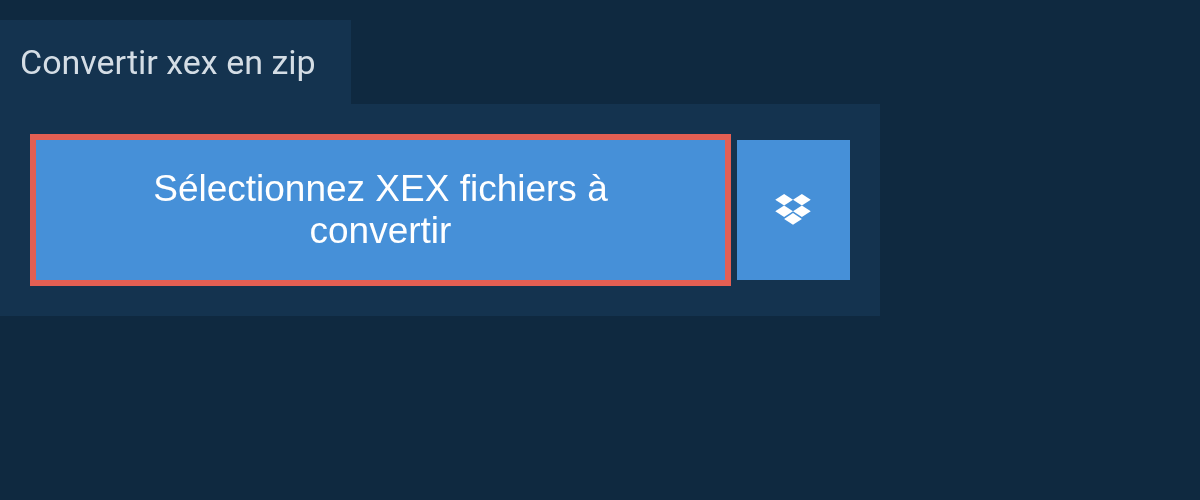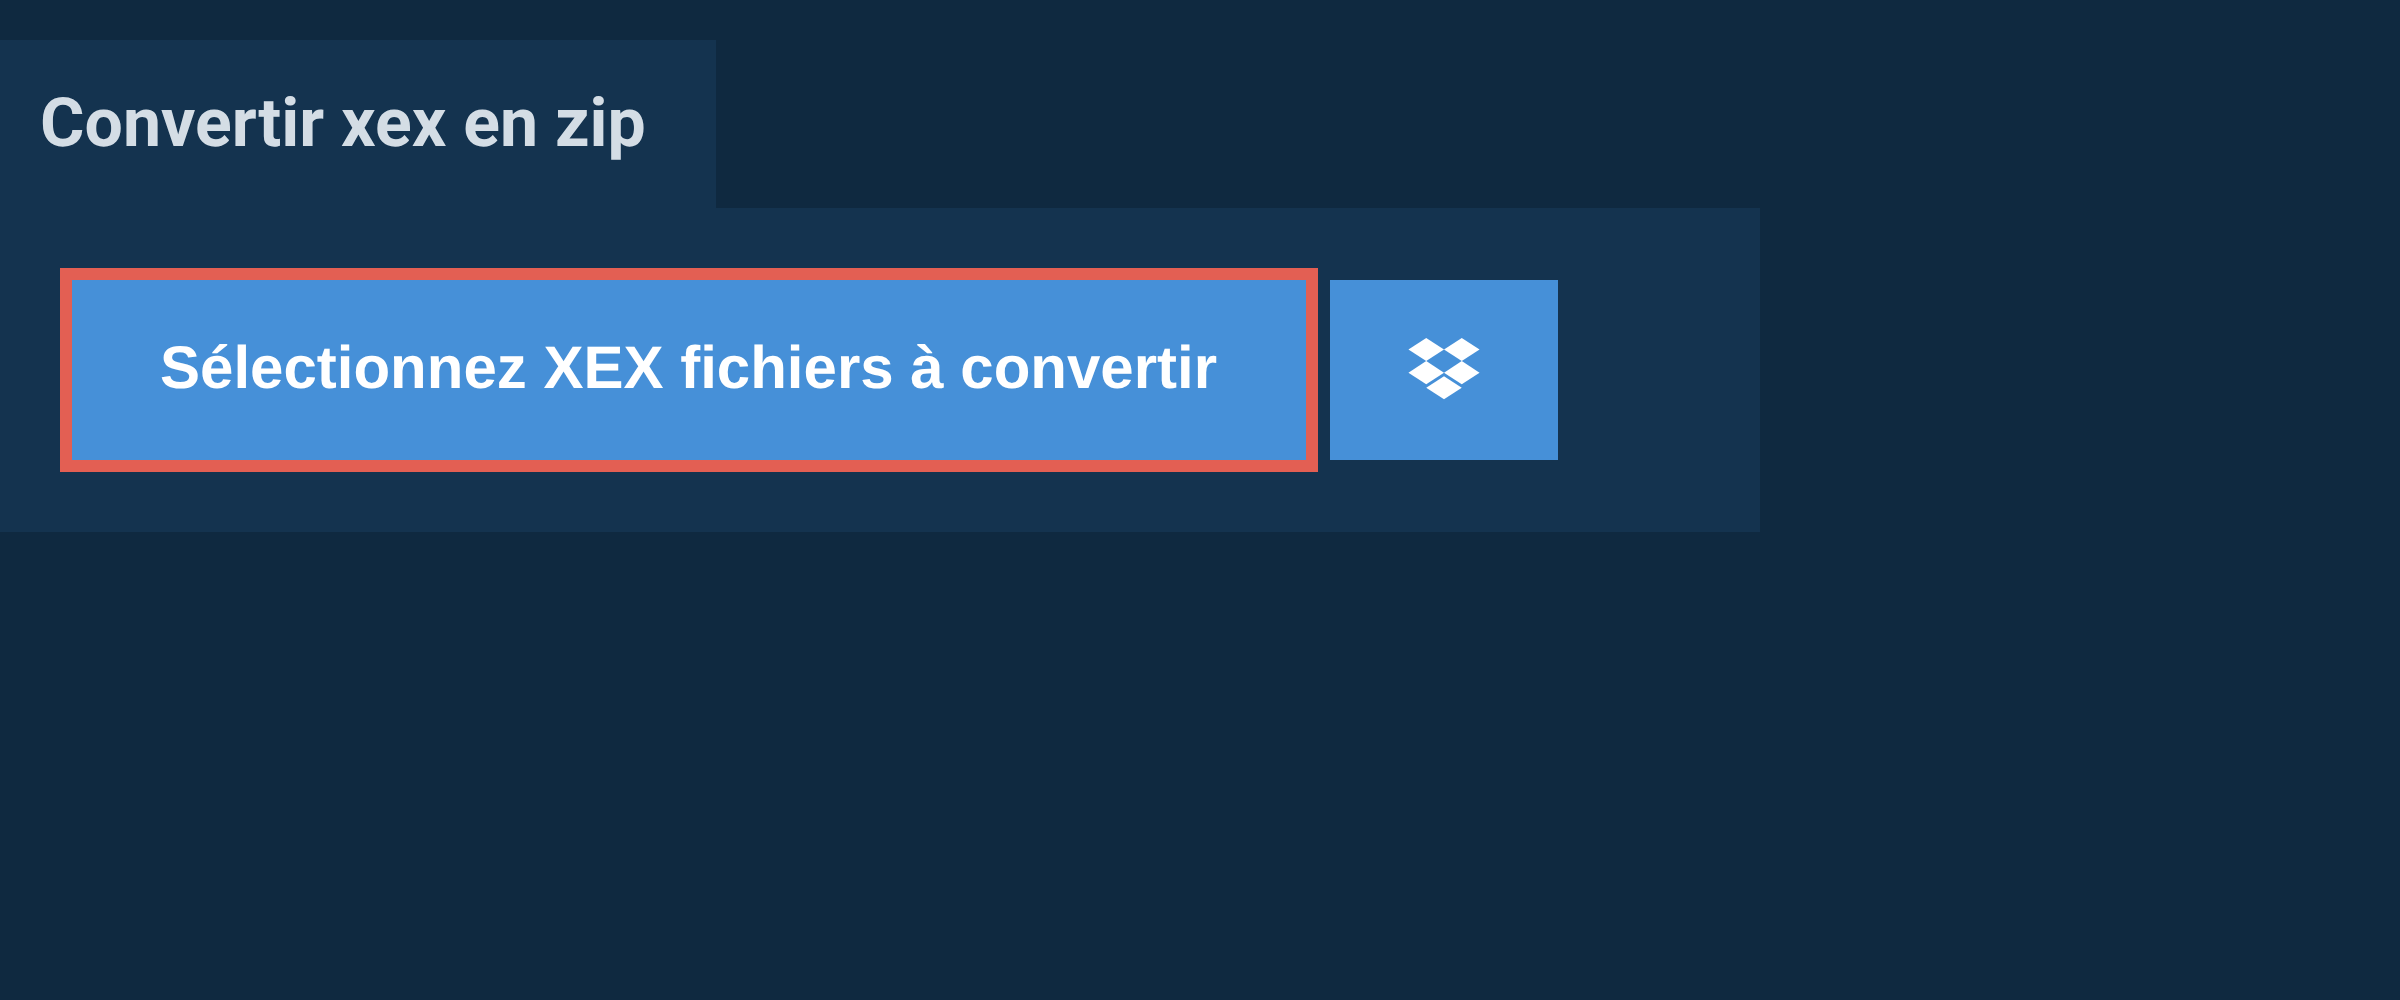--- a/index.html
+++ b/index.html
@@ -16,41 +16,41 @@
     }
     .header-tab {
       background: #14334f;
       display: inline-block;
       padding: 22px 35px 22px 20px;
       margin-top: 20px;
     }
     .header-title {
       color: #d4dde5;
       font-size: 34px;
-      font-weight: 700;
+      font-weight: 400;
     }
     .panel {
       background: #14334f;
       margin-top: 0;
       padding: 30px;
       width: 880px;
     }
     .button-row {
       display: flex;
       gap: 0;
     }
     .select-button-wrapper {
       border: 6px solid #e35f53;
       display: inline-block;
     }
     .select-button {
       background: #4690d8;
       color: #ffffff;
-      font-size: 30px;
-      font-weight: 700;
+      font-size: 37px;
+      font-weight: 400;
       padding: 28px 44px;
       border: none;
       cursor: pointer;
       display: block;
     }
     .dropbox-button {
       background: #4690d8;
       border: none;
       cursor: pointer;
       width: 114px;

